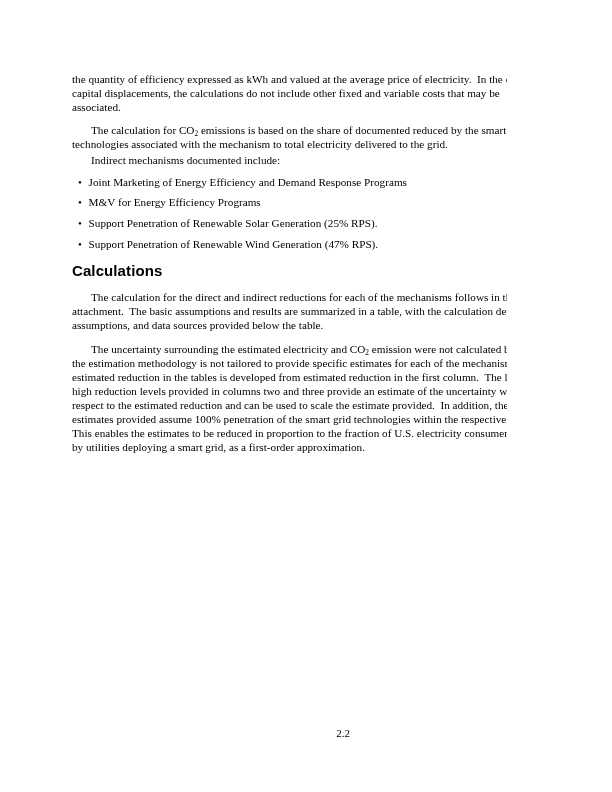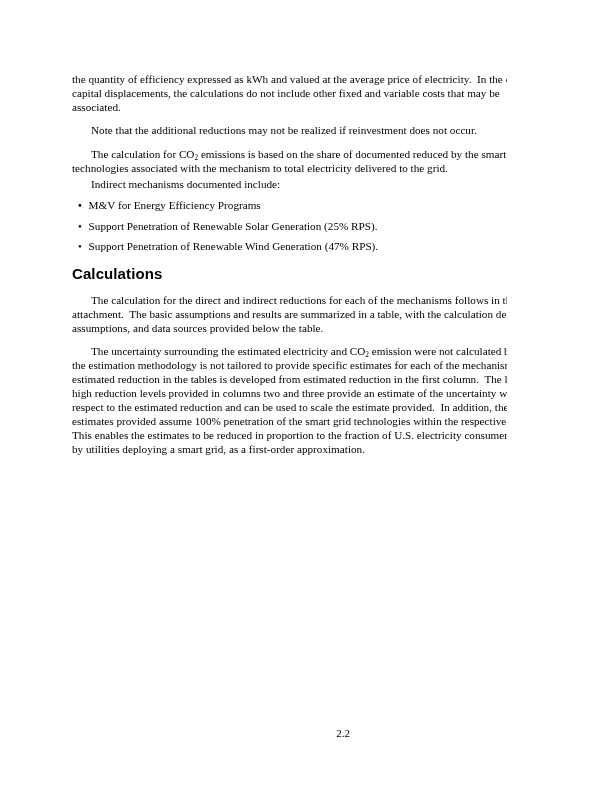--- a/index.html
+++ b/index.html
@@ -87,29 +87,28 @@
   }
 </style>
 </head>
 <body>
 
 <div class="page">
   <div class="body-text">
 
     <p class="para first">the quantity of efficiency expressed as kWh and valued at the average price of electricity.  In the case of capital displacements, the calculations do not include other fixed and variable costs that may be associated.</p>
 
-    <p class="para indent">Note that the additional reductions may not be realized if reinvestment does not occur.</p>
 
     <p class="para indent"><span>The calculation for CO</span><sub class="subscript">2</sub><span> emissions is based on the share of documented reduced by the smart grid technologies associated with the mechanism to total electricity delivered to the grid.</span></p>
 
     <p class="para indent list-intro">Indirect mechanisms documented include:</p>
 
     <ul class="bullet-list">
       <li>
-        <span class="bullet">•</span>
+        <span class="bullet">•</span><span>Joint Marketing of Energy Efficiency and Demand Response Programs</span>
       </li>
       <li>
         <span class="bullet">•</span><span>M&amp;V for Energy Efficiency Programs</span>
       </li>
       <li>
         <span class="bullet">•</span><span>Support Penetration of Renewable Solar Generation (25% RPS).</span>
       </li>
       <li>
         <span class="bullet">•</span><span>Support Penetration of Renewable Wind Generation (47% RPS).</span>
       </li>

